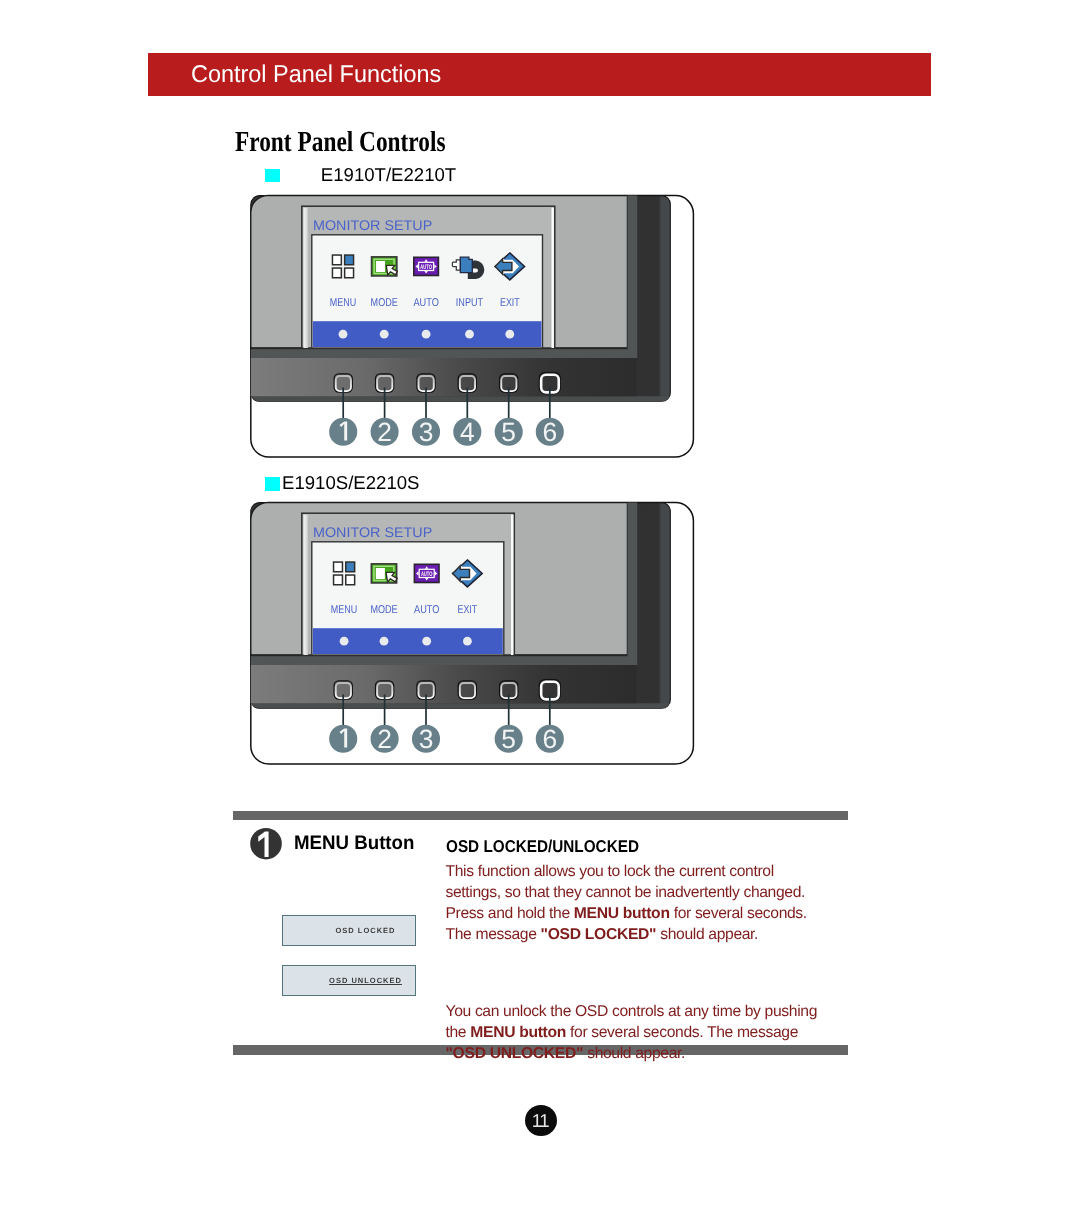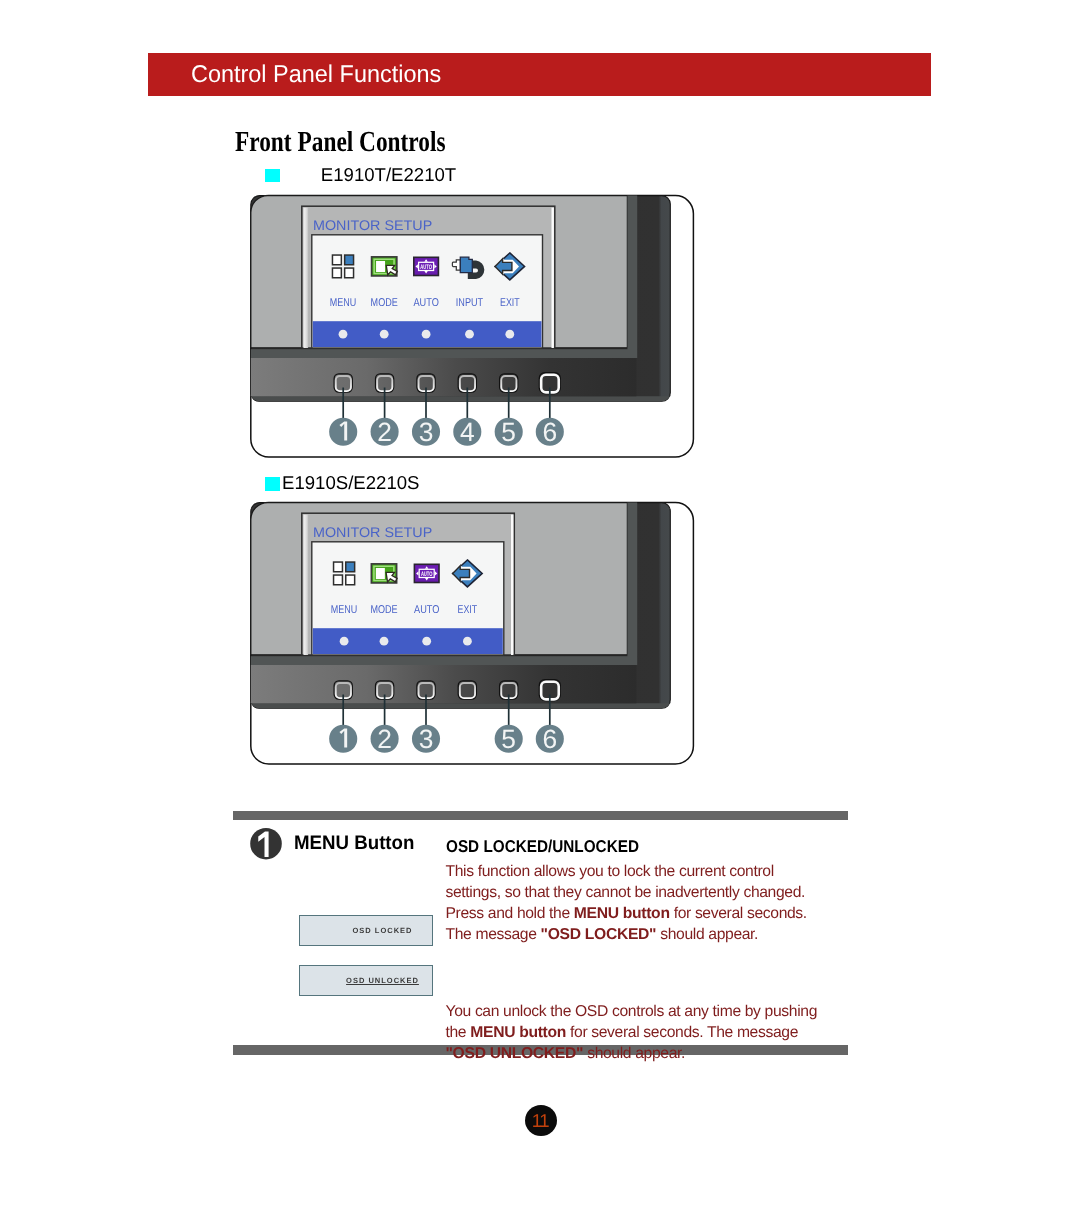--- a/index.html
+++ b/index.html
@@ -24,29 +24,29 @@
   #sep2{top:1045px;height:10px;}
   #menu-btn-label{left:294px;top:832.3px;font-size:19.6px;font-weight:bold;
                   display:inline-block;transform:scaleX(0.954);transform-origin:left center;}
   #osd-head{left:445.5px;top:836.5px;font-size:17.1px;font-weight:bold;
             display:inline-block;transform:scaleX(0.895);transform-origin:left center;}
   .body-p{position:absolute;left:445.5px;font-size:15.7px;line-height:20.9px;width:382px;
           letter-spacing:-0.36px;color:#7f1d1d;}
   #p1{top:862.4px;}
   #p2{top:1002px;}
   .body-p b{font-weight:bold;letter-spacing:-0.32px;}
-  .osdbox{position:absolute;left:299px;width:134px;height:31px;background:#dce3e8;
+  .osdbox{position:absolute;left:282px;width:134px;height:31px;background:#dce3e8;
           border:1.5px solid #55757d;box-sizing:border-box;
           font-size:7.5px;font-weight:bold;letter-spacing:1.0px;text-indent:1.0px;color:#3a3a3a;
           display:flex;align-items:center;justify-content:center;padding-left:32px;}
   #osdbox1{top:915px;}
   #osdbox2{top:965px;text-decoration:underline;}
   
   #pageno{left:524.5px;top:1104.9px;width:32.4px;height:31.2px;border-radius:50%;background:#0b0b0b;
-          color:#c2410c;font-size:18.6px;text-align:center;line-height:32.4px;letter-spacing:-1.6px;text-indent:-1.6px;}
+          color:#e5e5e5;font-size:18.6px;text-align:center;line-height:32.4px;letter-spacing:-1.6px;text-indent:-1.6px;}
 </style>
 </head>
 <body>
 
 <div class="abs" id="hdr">
   <span id="hdr-title">Control Panel Functions</span>
 </div>
 
 <div class="abs" id="sec-title">Front Panel Controls</div>
 

